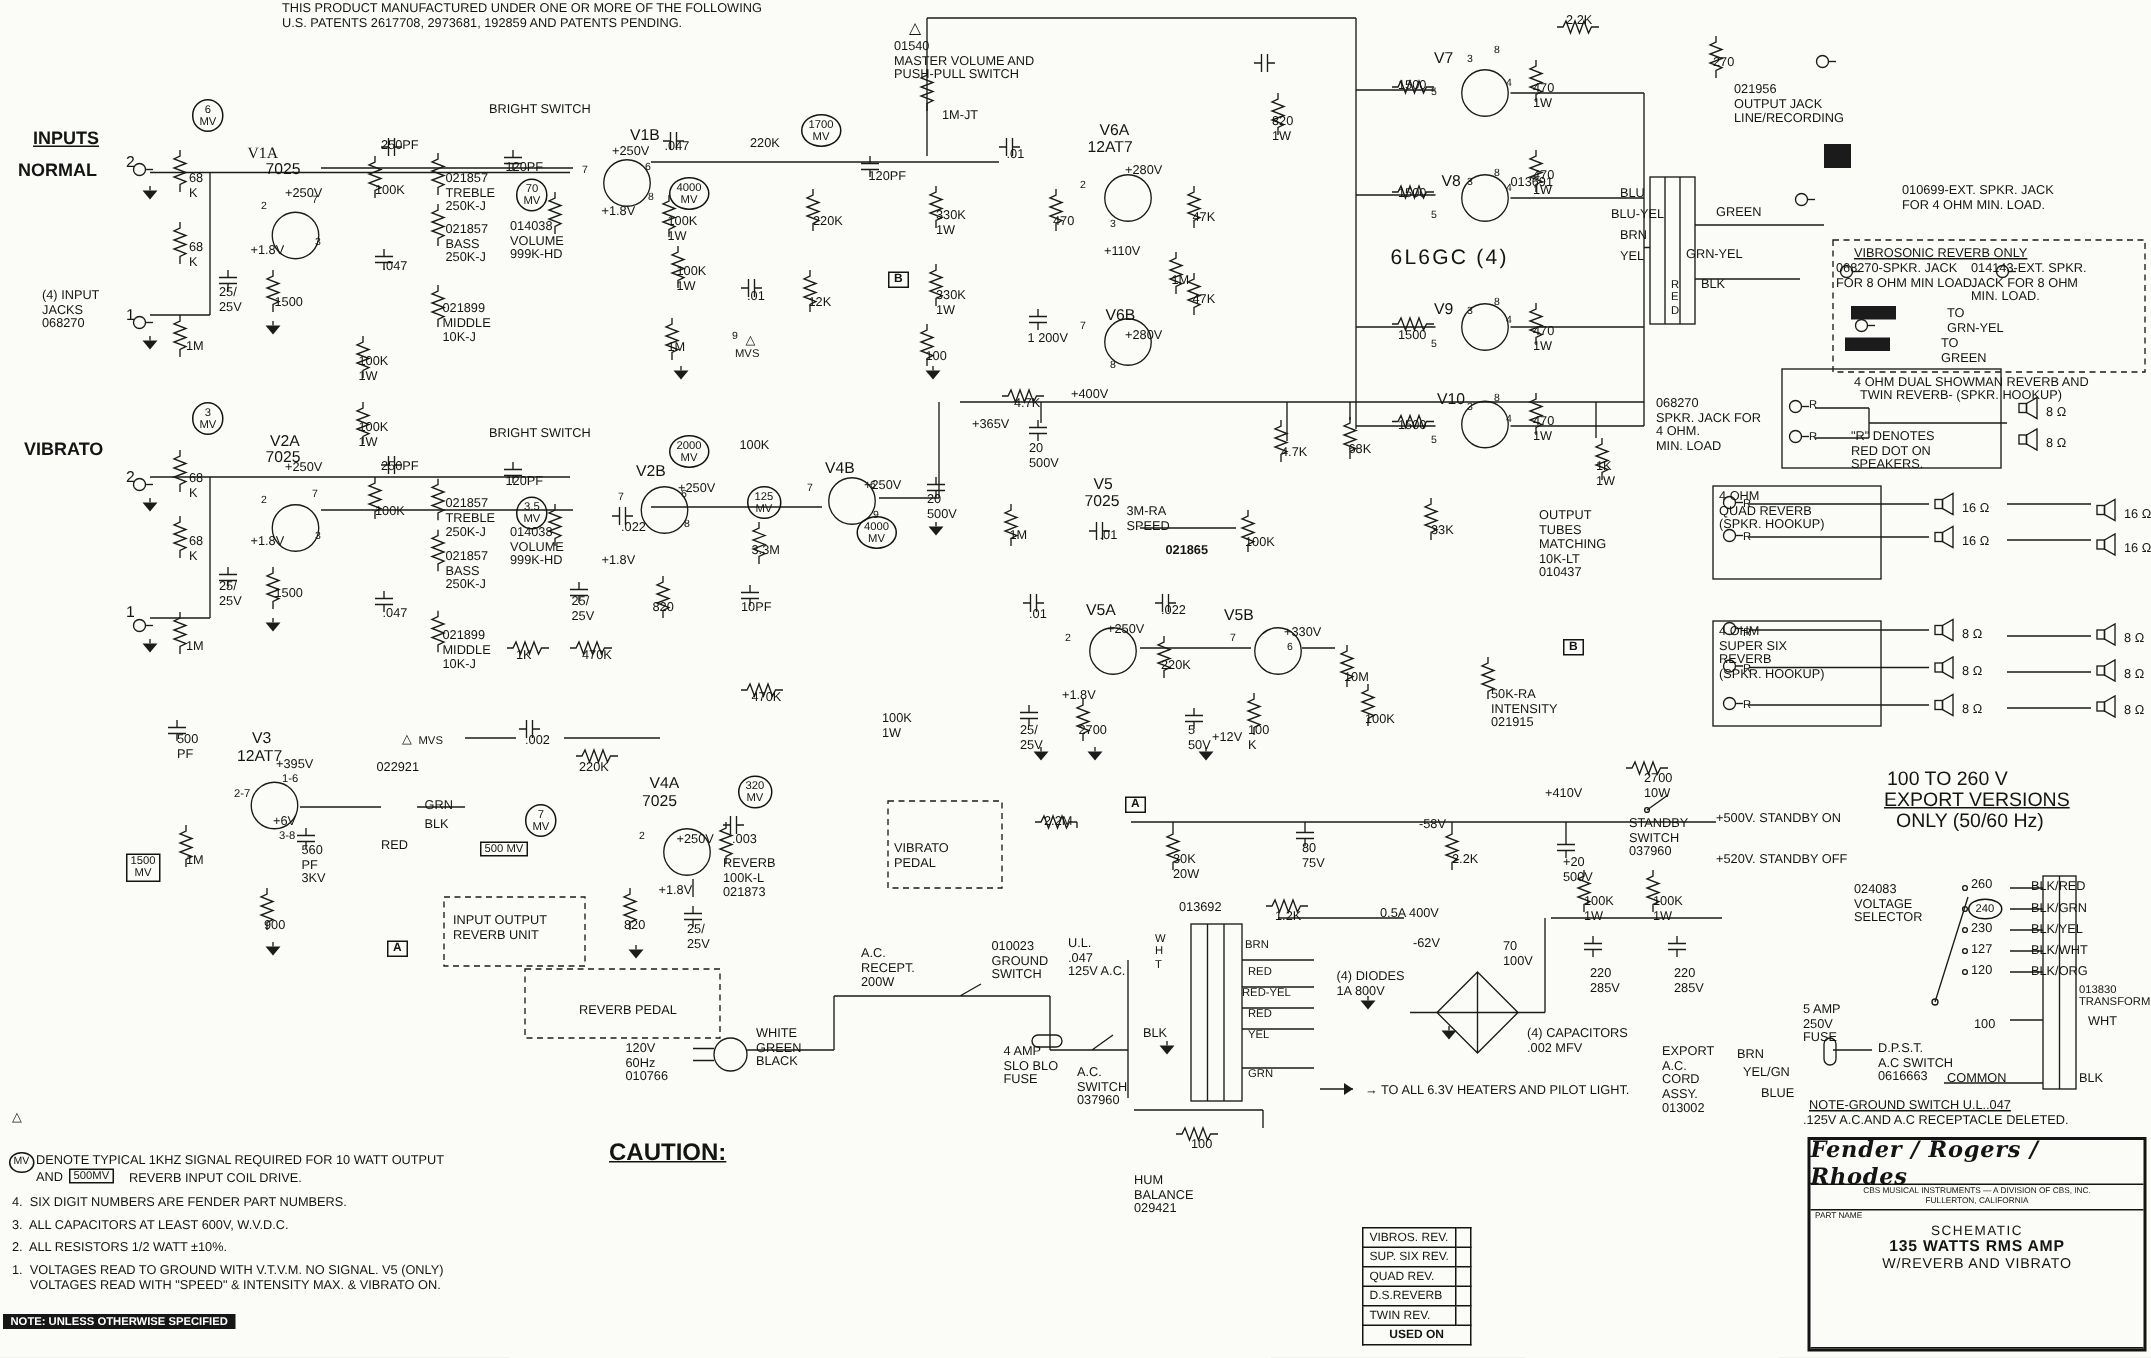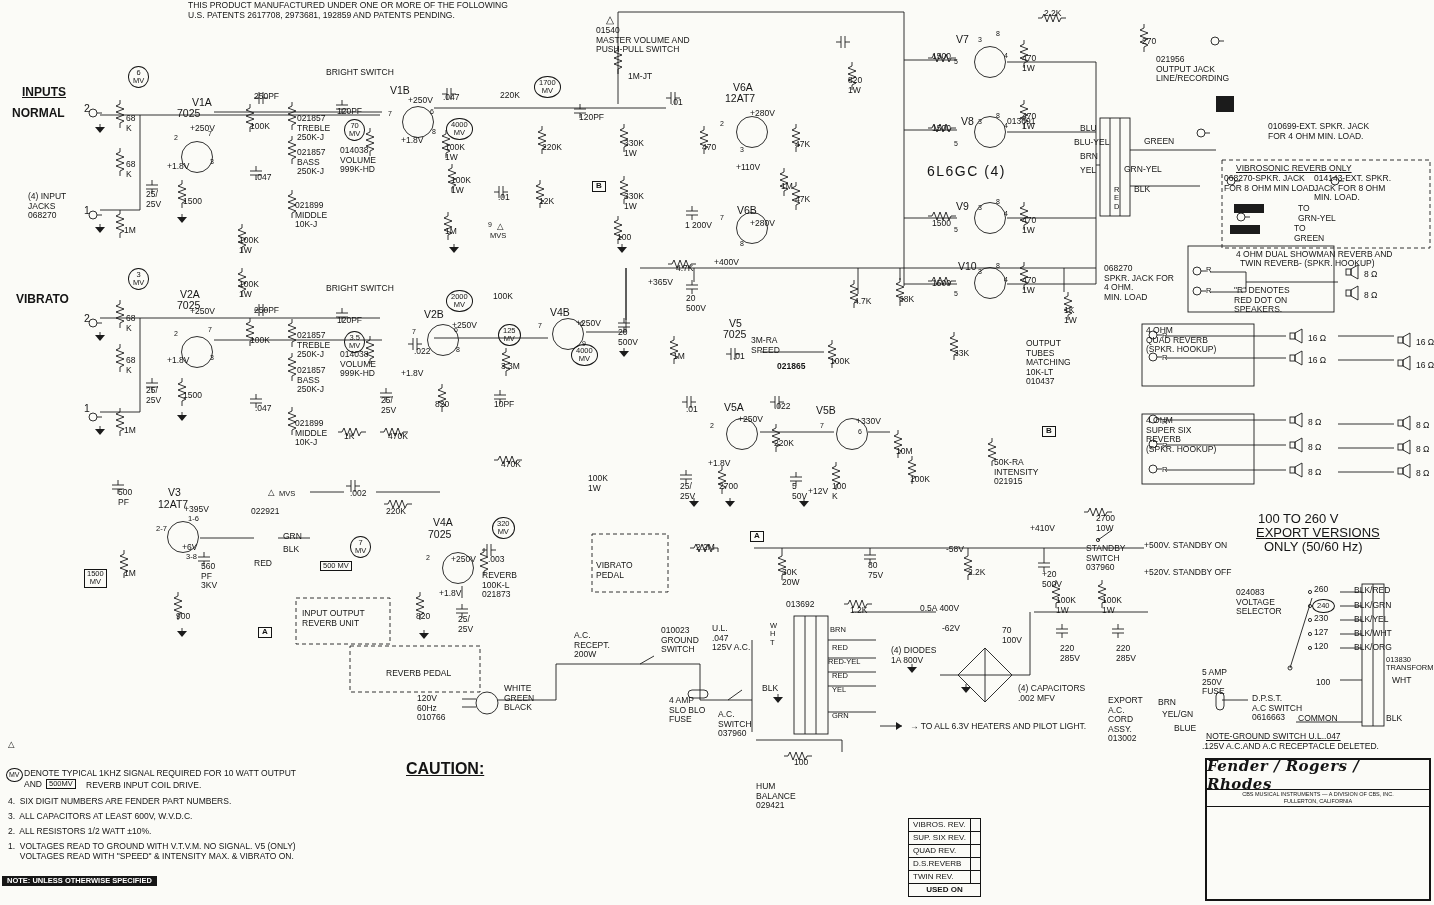--- a/index.html
+++ b/index.html
@@ -391,21 +391,21 @@
       <div class="lbl mv" style="left: 128px; top: 268px;">3
 MV</div>
       <div class="lbl" style="left: 126px; top: 114px;">68
 K</div>
       <div class="lbl" style="left: 126px; top: 160px;">68
 K</div>
       <div class="lbl" style="left: 124px; top: 226px;">1M</div>
       <div class="lbl" style="left: 146px; top: 190px;">25/
 25V</div>
       <div class="lbl" style="left: 183px; top: 197px;">1500</div>
-      <div class="lbl med" style="left: 192px; top: 97px;">V1A</div>
+      <div class="lbl med" style="left: 165px; top: 97px; font-family: Liberation Serif, serif;">V1A</div>
       <div class="lbl med" style="left: 177px; top: 108px;">7025</div>
       <div class="lbl" style="left: 190px; top: 124px;">+250V</div>
       <div class="lbl" style="left: 167px; top: 162px;">+1.8V</div>
       <div class="lbl" style="left: 254px; top: 92px;">250PF</div>
       <div class="lbl" style="left: 250px; top: 122px;">100K</div>
       <div class="lbl" style="left: 297px; top: 114px;">021857
 TREBLE
 250K-J</div>
       <div class="lbl" style="left: 297px; top: 148px;">021857
 BASS
@@ -418,21 +418,21 @@
 1W</div>
       <div class="lbl" style="left: 239px; top: 280px;">100K
 1W</div>
       <div class="lbl" style="left: 326px; top: 68px;">BRIGHT SWITCH</div>
       <div class="lbl" style="left: 337px; top: 107px;">120PF</div>
       <div class="lbl mv" style="left: 344px; top: 119px;">70
 MV</div>
       <div class="lbl" style="left: 340px; top: 146px;">014038
 VOLUME
 999K-HD</div>
-      <div class="lbl med" style="left: 390px; top: 85px;">V1B</div>
+      <div class="lbl med" style="left: 420px; top: 85px;">V1B</div>
       <div class="lbl" style="left: 408px; top: 96px;">+250V</div>
       <div class="lbl" style="left: 401px; top: 136px;">+1.8V</div>
       <div class="lbl" style="left: 443px; top: 93px;">.047</div>
       <div class="lbl mv" style="left: 446px; top: 118px;">4000
 MV</div>
       <div class="lbl" style="left: 445px; top: 143px;">100K
 1W</div>
       <div class="lbl" style="left: 451px; top: 176px;">100K
 1W</div>
       <div class="lbl" style="left: 500px; top: 91px;">220K</div>
@@ -886,15 +886,21 @@
       </tr>
     </tbody>
   </table>
 
   <div class="titleblock">
     <div class="tb-logo">Fender / Rogers / Rhodes</div>
     <div class="tb-cbs">
       <div>CBS MUSICAL INSTRUMENTS — A DIVISION OF CBS, INC.</div>
       <div>FULLERTON, CALIFORNIA</div>
     </div>
+    <div class="tb-name">
+      <span class="tb-tinylabel">PART NAME</span>
+      <div class="tb-name-l1">SCHEMATIC</div>
+      <div class="tb-name-l2">135 WATTS RMS AMP</div>
+      <div class="tb-name-l3">W/REVERB AND VIBRATO</div>
+    </div>
   </div>
 
 </div>
 
 </body></html>

